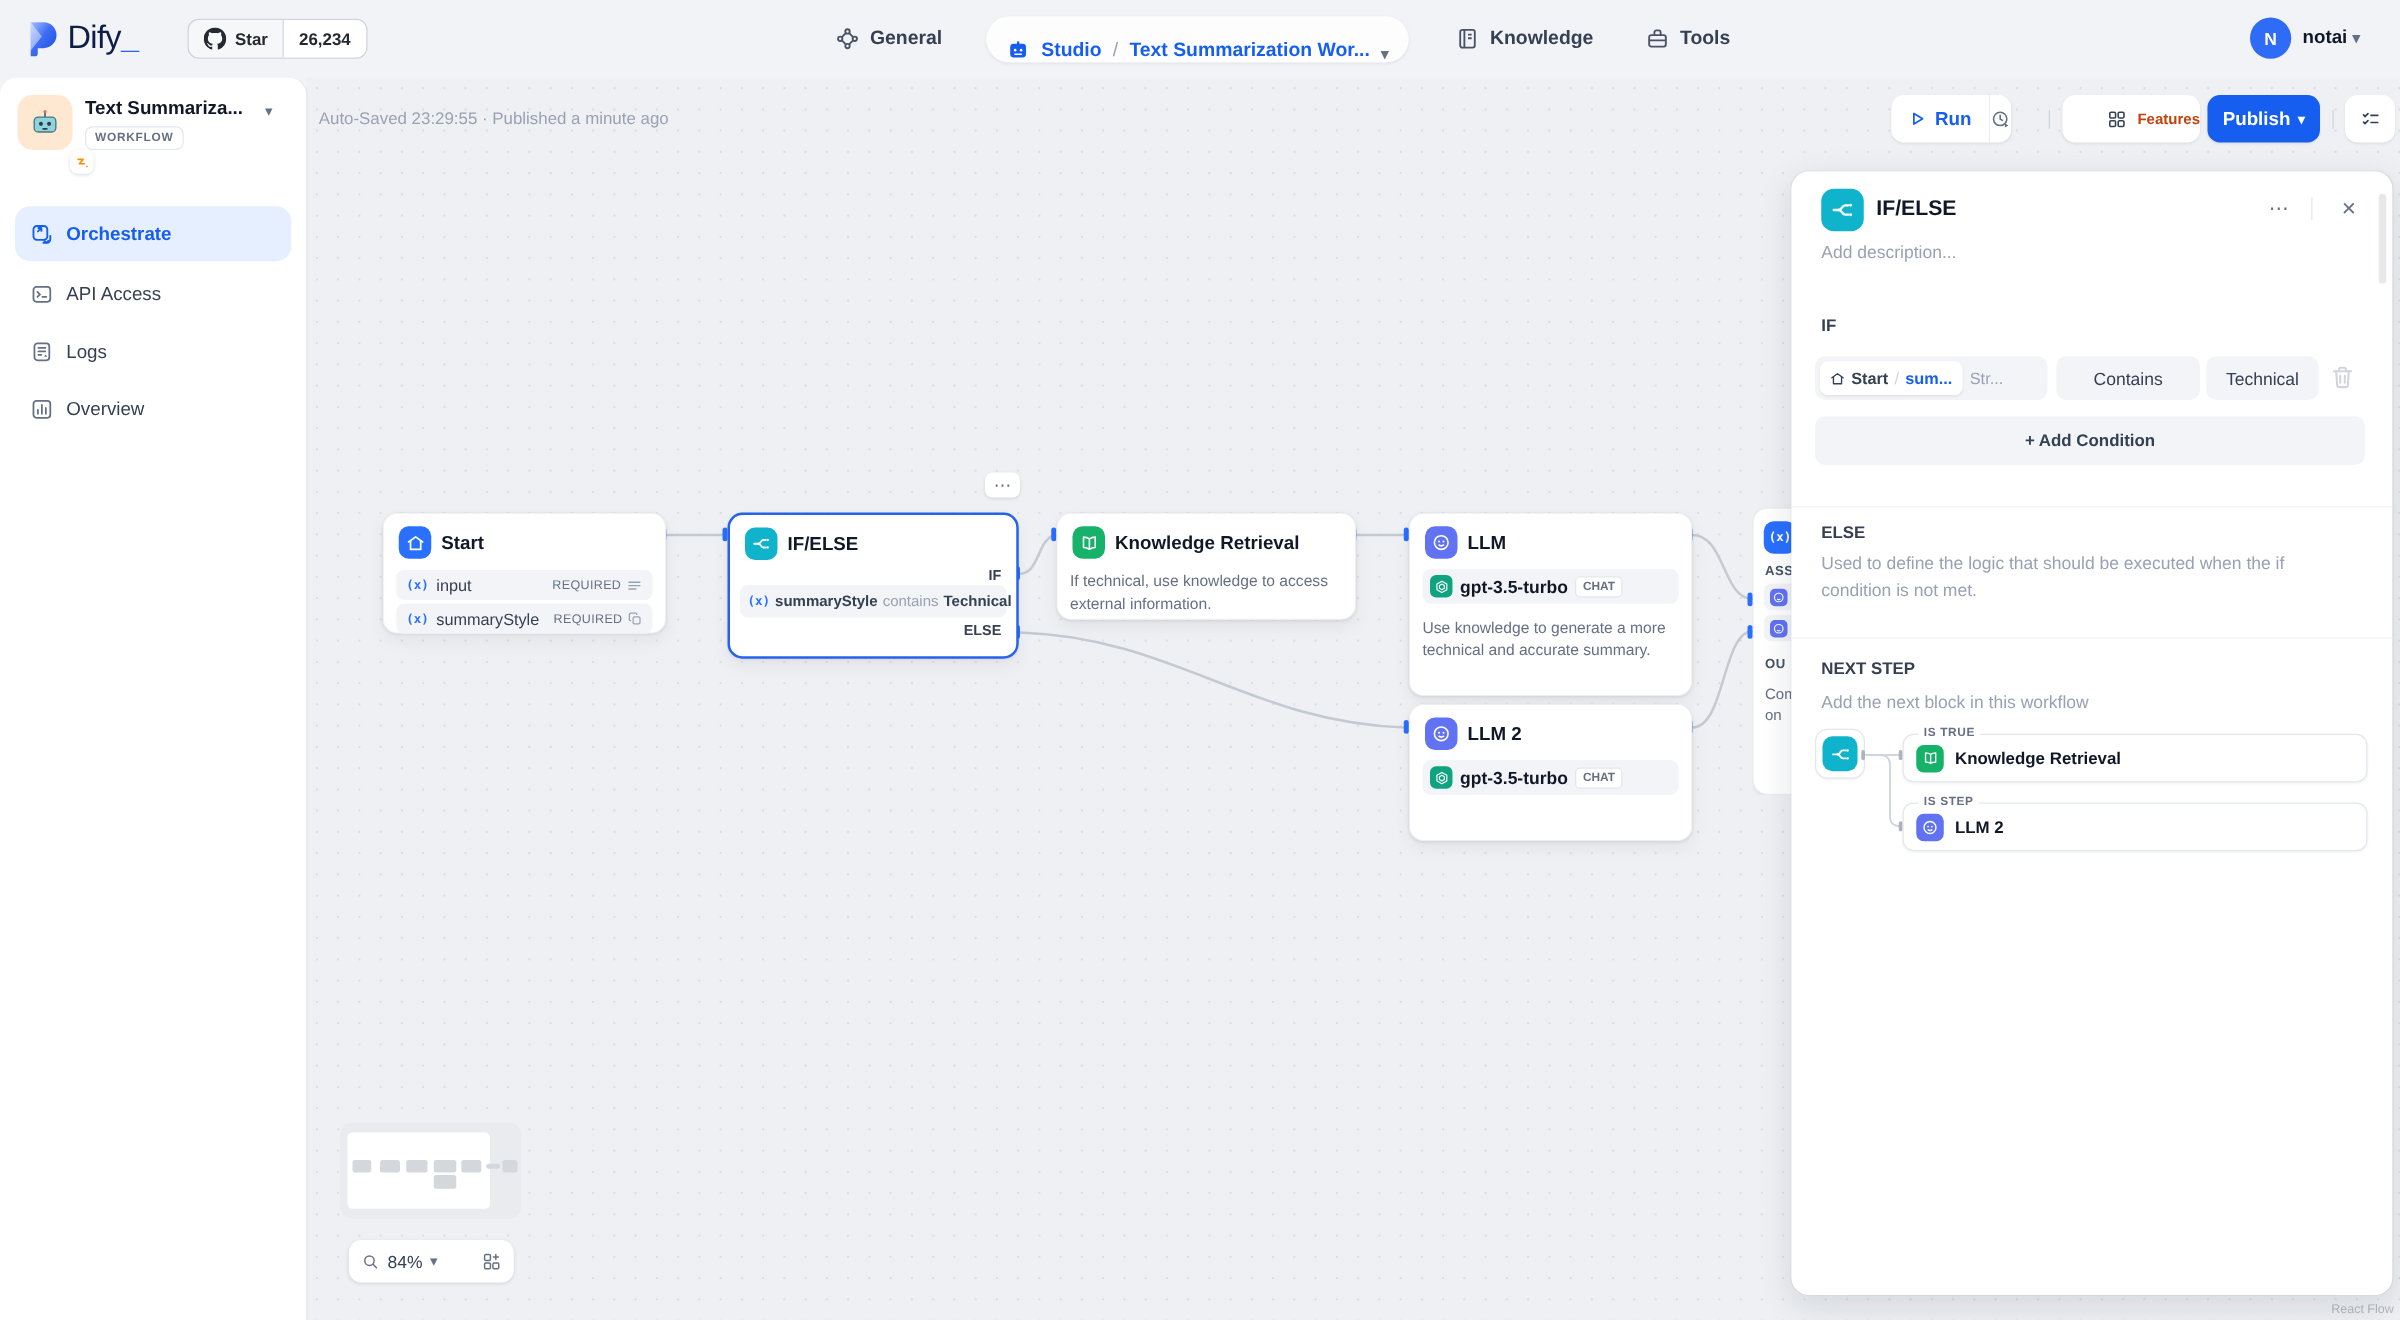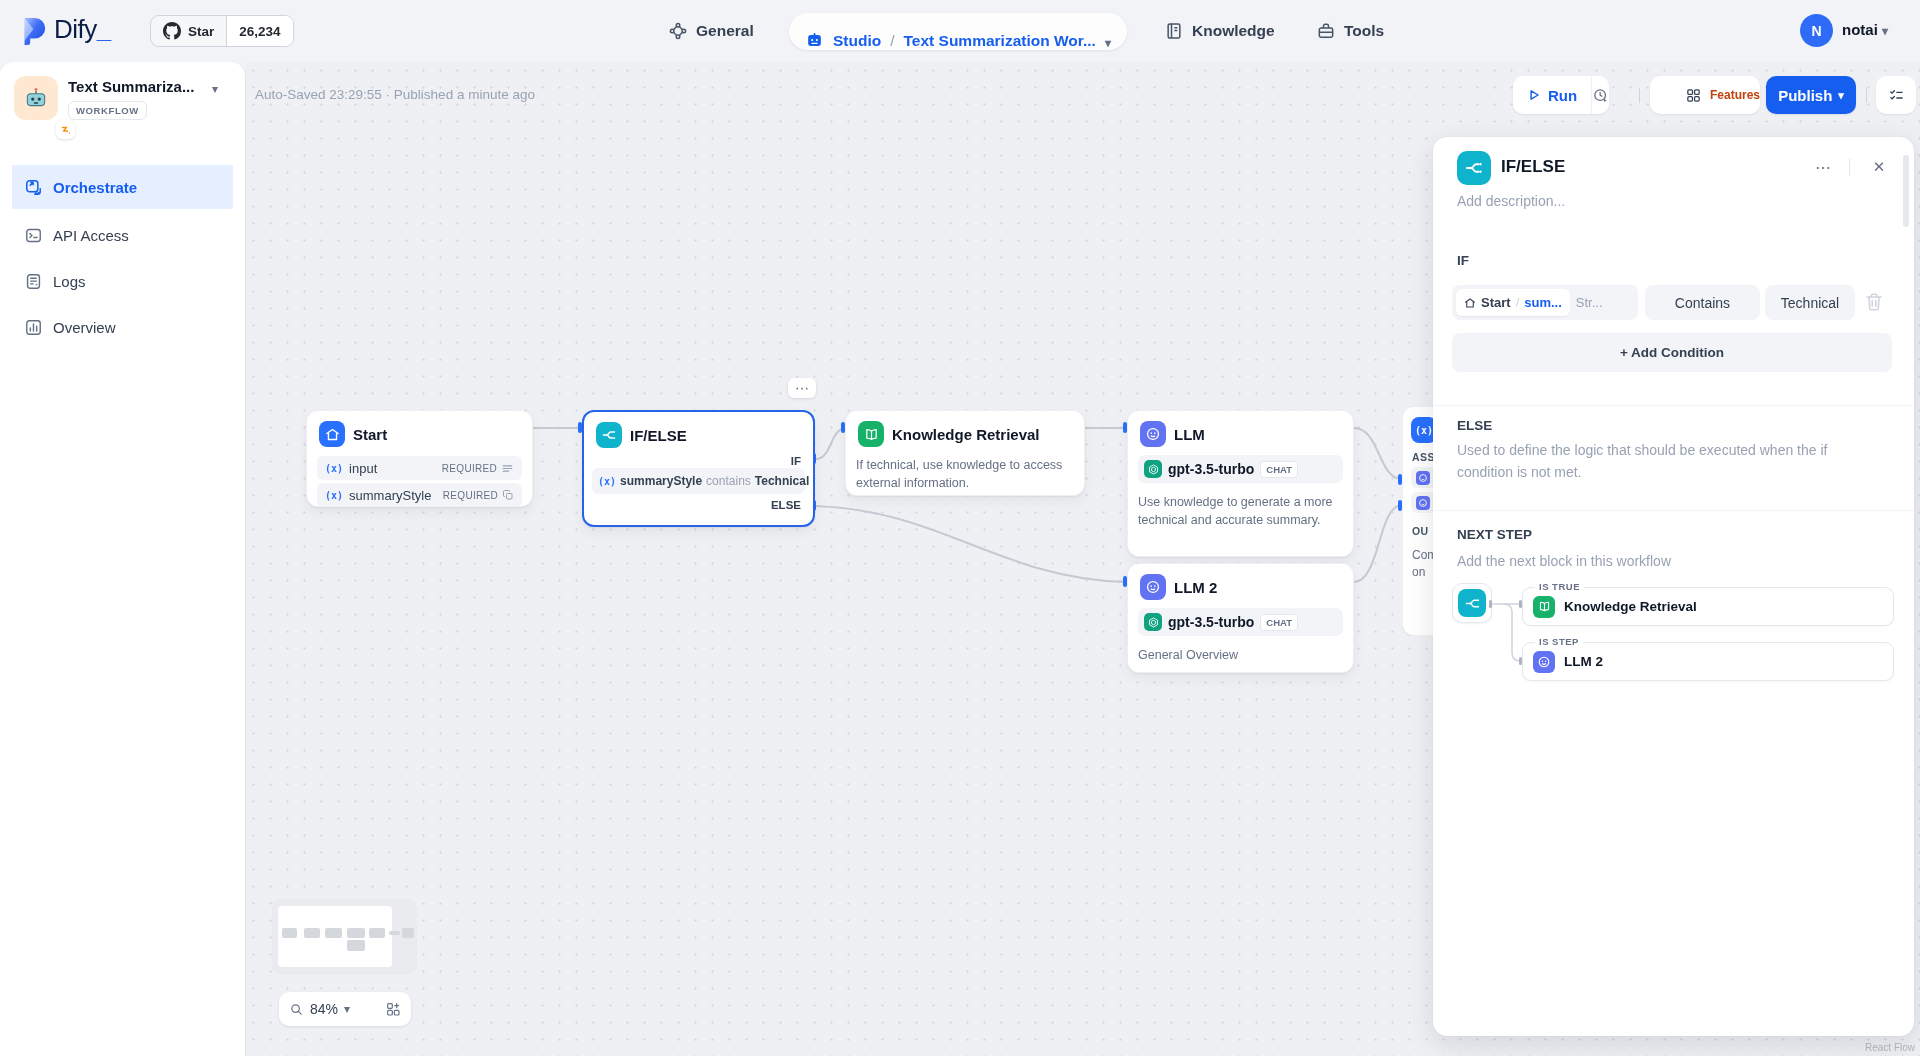--- a/index.html
+++ b/index.html
@@ -22,21 +22,21 @@
   .chev{color:#667085;font-size:12px}
   .avatar{position:absolute;left:1800px;top:14px;width:33px;height:33px;border-radius:50%;background:#2e6bf6;color:#fff;display:flex;align-items:center;justify-content:center;font-size:14px;font-weight:700;cursor:pointer}
   .uname{position:absolute;left:1842px;top:21px;font-size:15px;font-weight:600;color:#101828;cursor:pointer}
 
   
   .sidebar{position:absolute;left:0;top:62px;width:245px;bottom:0;background:#fff;border-radius:14px 14px 0 0;box-shadow:1px 0 0 rgba(16,24,40,.05);z-index:30}
   .appicon{position:absolute;left:14px;top:14px;width:44px;height:44px;border-radius:12px;background:#ffe8d2;display:flex;align-items:center;justify-content:center}
   .appbadge{position:absolute;left:42px;top:44px;width:19px;height:19px;border-radius:6px;background:#fff;box-shadow:0 1px 3px rgba(16,24,40,.15);display:flex;align-items:center;justify-content:center}
   .appname{position:absolute;left:68px;top:16px;width:150px;font-size:15px;font-weight:700;white-space:nowrap;color:#101828}
   .wfbadge{position:absolute;left:68px;top:39px;height:19px;padding:0 7px;border:1px solid #e4e7ec;border-radius:6px;font-size:9.5px;font-weight:700;letter-spacing:.6px;color:#667085;display:flex;align-items:center;background:#fff}
-  .sitem{position:absolute;left:12px;width:221px;height:44px;border-radius:2px;display:flex;align-items:center;gap:10px;padding:0 12px;font-size:15px;font-weight:500;color:#354052;cursor:pointer}
+  .sitem{position:absolute;left:12px;width:221px;height:44px;border-radius:12px;display:flex;align-items:center;gap:10px;padding:0 12px;font-size:15px;font-weight:500;color:#354052;cursor:pointer}
   .sitem.active{background:#e5efff;color:#155eef;font-weight:700}
 
   
   .canvas{position:absolute;left:245px;top:62px;right:0;bottom:0;background:#eef0f3;background-image:radial-gradient(#d9dce2 1.2px,transparent 1.2px);background-size:17px 17px;z-index:1}
   .autosave{position:absolute;left:255px;top:87px;font-size:13.5px;color:#98a2b3;z-index:10}
   .tbtn{position:absolute;top:76px;height:38px;background:#fff;border-radius:10px;box-shadow:0 1px 2px rgba(16,24,40,.08);display:flex;align-items:center;z-index:10;cursor:pointer}
   .tsep{position:absolute;top:88px;width:1px;height:15px;background:#d0d5dd;z-index:10}
 
   
   .node{position:absolute;background:#fff;border:1px solid rgba(16,24,40,.07);border-radius:12px;box-shadow:0 1px 2px rgba(16,24,40,.06),0 6px 14px rgba(16,24,40,.05);z-index:10}
@@ -422,21 +422,20 @@
     <div class="mrow">
       <span class="sq18">
           <svg width="13" height="13" viewBox="0 0 24 24" fill="none" stroke="#fff" stroke-width="1.7" stroke-linejoin="round">
             <path d="M12 3.6l7.3 4.2v8.4L12 20.4l-7.3-4.2V7.8z"></path>
             <path d="M12 7.8l3.6 2.1v4.2L12 16.2l-3.6-2.1V9.9z"></path>
           </svg>
         </span>
       <span class="mname">gpt-3.5-turbo</span>
       <span class="chatbadge">CHAT</span>
     </div>
-    <div class="ndesc" style="padding-top:9px">General Overview</div>
   </div>
 
   <div class="clipnode">
     <div class="clipinner">
       <div style="display:flex;align-items:center;gap:8px;padding:10px 8px 4px">
         <span class="nicon" style="background:#2970ff;color:#fff;font-family:'DejaVu Sans Mono',monospace;font-size:10px;font-weight:700">(x)</span>
       </div>
       <div class="cliplabel" style="margin:4px 0 0 9px">ASS</div>
       <div class="cliprow">
         <span class="c14">

